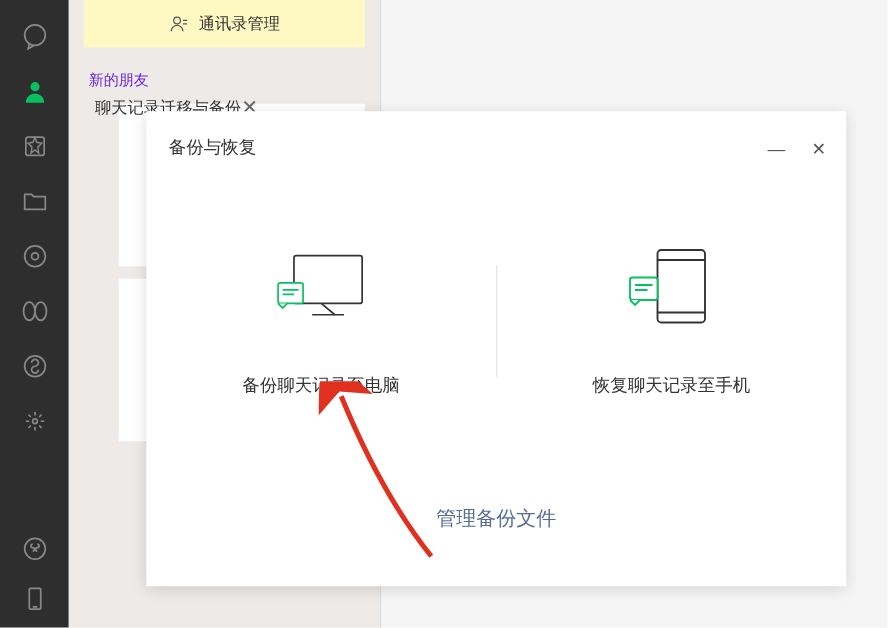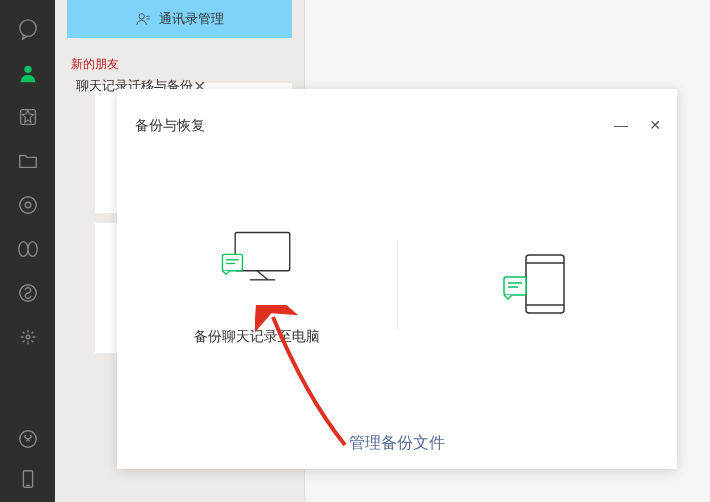--- a/index.html
+++ b/index.html
@@ -12,44 +12,43 @@
     }
     .sidebar-icon { width: 22px; height: 22px; display: flex; align-items: center; justify-content: center; cursor: pointer; }
     .sidebar-icon svg { width: 22px; height: 22px; }
     .sidebar-bottom { margin-top: auto; margin-bottom: 12px; display: flex; flex-direction: column; align-items: center; gap: 18px; }
     
     .left-panel {
       position: absolute; left: 55px; top: 0; width: 250px; height: 502px;
       background: #eeeae8; border-right: 1px solid #ddd;
     }
     .contact-mgmt {
-      margin: 0 12px 0 12px; background: #7dd3fc; padding: 10px 0;
+      margin: 0 12px 0 12px; background: #fef9c3; padding: 10px 0;
       display: flex; align-items: center; justify-content: center; gap: 8px;
       font-size: 13px; color: #333; cursor: pointer;
     }
-    .new-friends { margin: 18px 0 0 16px; font-size: 12px; color: #b91c1c; }
+    .new-friends { margin: 18px 0 0 16px; font-size: 12px; color: #6d28d9; }
     .list-card { margin: 10px 12px 0 40px; background: #fff; height: 130px; }
     
     .right-panel { position: absolute; left: 305px; top: 0; right: 0; height: 502px; background: #f5f5f5; }
     
     .outer-dialog-header {
       position: absolute; left: 62px; top: 72px; right: 20px; height: 28px;
       display: flex; align-items: center; justify-content: flex-start;
       padding: 0 10px 0 14px; font-size: 13px; color: #333;
     }
     .outer-dialog-close { cursor: pointer; color: #666; font-size: 16px; }
     
     .dialog {
       position: absolute; left: 117px; top: 89px; width: 560px; height: 380px;
       background: #fff; box-shadow: 0 2px 12px rgba(0,0,0,0.15);
     }
     .dialog-header {
-      height: 38px; display: flex; align-items: flex-start; justify-content: space-between;
+      height: 38px; display: flex; align-items: flex-end; justify-content: space-between;
       padding: 0 14px 0 18px;
-      margin-top: 28px;
     }
     .dialog-title { font-size: 14px; color: #333; }
     .dialog-controls { display: flex; gap: 18px; }
     .dialog-ctrl { cursor: pointer; color: #555; font-size: 14px; width: 16px; text-align: center; }
     
     .dialog-body {
       display: flex; height: 260px; align-items: center; justify-content: center;
     }
     .option {
       flex: 1; display: flex; flex-direction: column; align-items: center;
@@ -182,20 +181,21 @@
         <svg width="78" height="68" viewBox="0 0 78 68" fill="none" stroke="#333" stroke-width="1.5">
           <rect x="28" y="4" width="38" height="58" rx="3"></rect>
           <line x1="28" y1="12" x2="66" y2="12"></line>
           <line x1="28" y1="54" x2="66" y2="54"></line>
           <rect x="6" y="26" width="22" height="18" rx="2" fill="#fff" stroke="#07c160"></rect>
           <line x1="10" y1="32" x2="24" y2="32" stroke="#07c160"></line>
           <line x1="10" y1="36" x2="20" y2="36" stroke="#07c160"></line>
           <path d="M6 44l4 4 4-4" fill="#fff" stroke="#07c160"></path>
         </svg>
       </div>
+      <div class="option-label">恢复聊天记录至手机</div>
     </div>
   </div>
   <div class="dialog-footer">
     <span class="manage-link">管理备份文件</span>
   </div>
 </div>
 
 <svg class="arrow" width="110" height="150">
   <defs>
     <marker id="ah" markerWidth="12" markerHeight="12" refX="2" refY="6" orient="auto">

